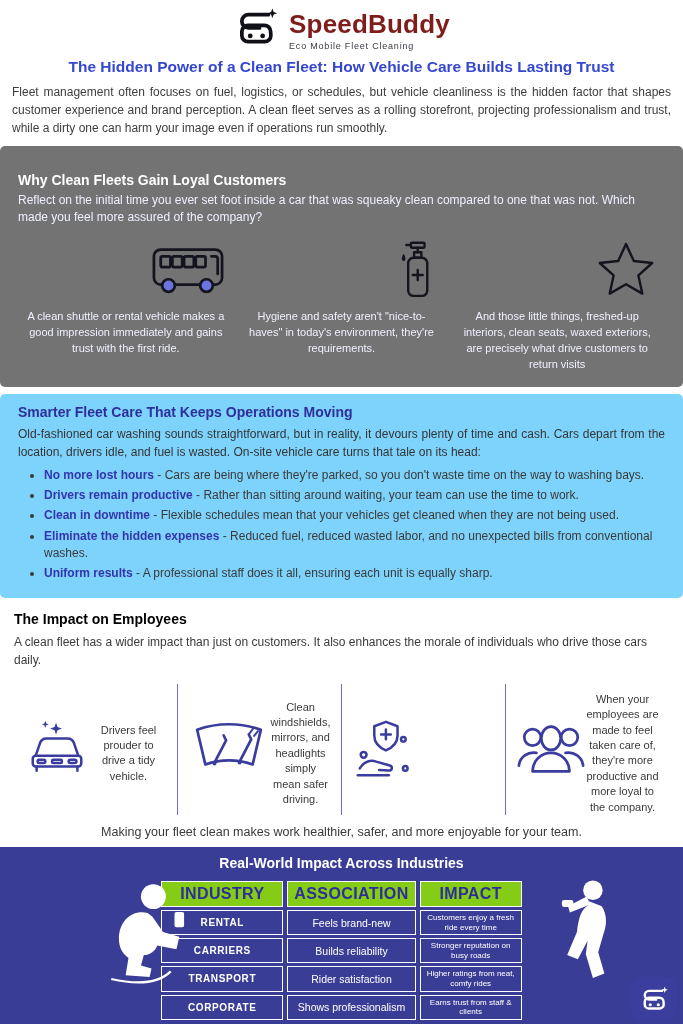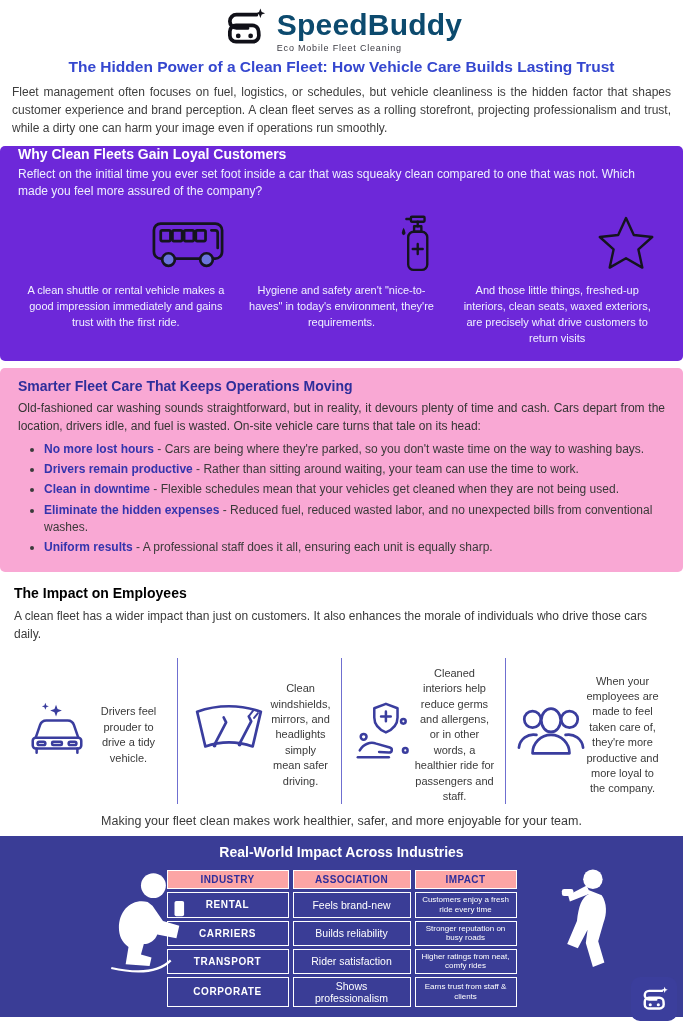--- a/index.html
+++ b/index.html
@@ -6,54 +6,54 @@
   html,body { background:#ffffff; }
   body { font-family:"Liberation Sans", sans-serif; }
   #page {
     position:relative; width:683px; height:1024px; margin:0 auto;
     background:#ffffff; overflow:hidden; color:#3c3c3c;
   }
   
   .hdr { display:flex; justify-content:center; align-items:center; gap:10px; padding-top:7px; }
   .hdr .logo { color:#101018; }
   .brand-block { display:flex; flex-direction:column; }
-  .brand { font-size:30px; font-weight:800; color:#0c4a6e; letter-spacing:.2px; }
+  .brand { font-size:26px; font-weight:800; color:#7f1d1d; letter-spacing:.2px; }
   .tagline { font-size:9px; color:#3a3a42; letter-spacing:.8px; margin-top:1px; }
   .title { text-align:center; color:#3547cf; font-weight:800; font-size:15.5px; margin-top:5px; }
   .intro { font-size:12px; line-height:1.5; text-align:justify; padding:7px 12px 0 12px; color:#3d3d3d; }
   
-  .sec-why { margin-top:9px; background:#6d28d9; border-radius:5px; padding:0 18px 14px 18px; color:#fff; }
+  .sec-why { margin-top:9px; background:#737373; border-radius:5px; padding:26px 18px 14px 18px; color:#fff; }
   .sec-why h2 { font-size:14px; font-weight:800; color:#ffffff; }
   .sec-why .body { font-size:12px; line-height:1.45; margin-top:4px; color:#eef0ff; }
   .icon-row { display:flex; margin-top:13px; }
   .icon-col { flex:1 1 0; display:flex; flex-direction:column; align-items:flex-end; text-align:center; padding:0 9px; }
   .icon-col .ic-wrap { height:60px; display:flex; align-items:center; justify-content:center; color:#14141e; }
   .icon-col .cap { font-size:11px; line-height:1.45; margin-top:9px; color:#f0f1ff; }
   
-  .sec-smart { margin-top:7px; background:#f9a8d4; border-radius:5px; padding:10px 18px 12px 18px; }
+  .sec-smart { margin-top:7px; background:#7dd3fc; border-radius:5px; padding:10px 18px 12px 18px; }
   .sec-smart h2 { font-size:14px; font-weight:800; color:#2e2e9b; }
   .sec-smart .body { font-size:12px; line-height:1.5; text-align:justify; margin-top:5px; color:#353535; }
   .blist { list-style:disc; margin:6px 0 0 26px; }
   .blist li { font-size:12px; line-height:1.45; margin:3px 0; color:#3a3a3a; }
   .lead { color:#3434ad; font-weight:800; }
   
   .sec-emp { padding:13px 14px 0 14px; }
   .sec-emp h2 { font-size:14px; font-weight:800; color:#000000; }
   .sec-emp .body { font-size:12px; line-height:1.5; margin-top:6px; color:#3a3a3a; }
   .emp-row { display:flex; margin-top:15px; }
   .emp-col { flex:1 1 0; display:flex; flex-direction:row; align-items:center; text-align:center; padding:0 10px; border-left:1px solid #6f6fd0; }
   .emp-col:first-child { border-left:none; }
   .emp-col .ic-wrap { height:62px; display:flex; align-items:center; justify-content:center; color:#3a3d9e; }
   .emp-col .cap { font-size:11px; line-height:1.4; margin-top:8px; color:#3a3a3a; }
   .emp-foot { text-align:center; font-size:12.5px; color:#3a3a3a; margin:10px 0 8px 0; }
   
   .sec-ind { position:relative; background:#3a3d96; padding:8px 0 7px 0; }
   .sec-ind h2 { text-align:center; color:#ffffff; font-weight:800; font-size:14px; }
   table.imp { margin:7px auto 0 auto; border-collapse:separate; border-spacing:4px 3px; }
-  table.imp th { background:#fca5a5; color:#2e2e9b; font-size:10px; font-weight:800; letter-spacing:.4px; border:1.5px solid #fff; padding:3px 6px; }
+  table.imp th { background:#84cc16; color:#2e2e9b; font-size:16px; font-weight:800; letter-spacing:.4px; border:1.5px solid #fff; padding:3px 6px; }
   table.imp td { color:#fff; border:1.5px solid #fff; padding:2px 5px; text-align:center; vertical-align:middle; }
   td.c-ind { width:122px; font-weight:800; font-size:10px; letter-spacing:.6px; }
   td.c-assoc { width:118px; font-size:10.5px; }
   td.c-impact { width:102px; font-size:8px; text-align:left; line-height:1.2; }
   .sil { position:absolute; color:#fff; }
   .sil-left { left:94px; top:30px; }
   .sil-right { right:60px; top:28px; }
   
   .badge { position:absolute; right:6px; bottom:3px; width:46px; height:44px; background:#3b3e9c; border-radius:9px; display:flex; align-items:center; justify-content:center; color:#ffffff; }
   
@@ -177,21 +177,20 @@
           <svg width="62" height="62" viewBox="0 0 64 64" class="ic" style="stroke-width:2.6">
             <path d="M35 4 l12 4.5 v9.5 c0 9 -7.5 13.5 -12 15.5 c-4.5 -2 -12 -6.5 -12 -15.5 V8.5 z"></path>
             <path d="M35 12 v10 M30 17 h10"></path>
             <path d="M8 52 c4 -7 11 -9 17 -7 l14 4 c3.2 1 2.6 5.4 -1 5.2 l-10 -.6"></path>
             <path d="M6 59 h32"></path>
             <circle cx="53" cy="22" r="2.4"></circle>
             <circle cx="55" cy="52" r="2.4"></circle>
             <circle cx="12" cy="38" r="3"></circle>
           </svg>
         </span>
-        <p class="cap">Cleaned interiors help reduce germs and allergens, or in other words, a healthier ride for passengers and staff.</p>
       </div>
       <div class="emp-col">
         <span class="ic-wrap">
           <svg width="70" height="58" viewBox="0 0 72 58" class="ic" style="stroke-width:2.8">
             <circle cx="17" cy="17" r="8.5"></circle>
             <path d="M3 46 a15 15 0 0 1 18 -13"></path>
             <circle cx="55" cy="17" r="8.5"></circle>
             <path d="M51 33 a15 15 0 0 1 18 13"></path>
             <ellipse cx="36" cy="18" rx="10" ry="12" fill="#fff"></ellipse>
             <path d="M17 52 a19 19 0 0 1 38 0 z" fill="#fff"></path>

